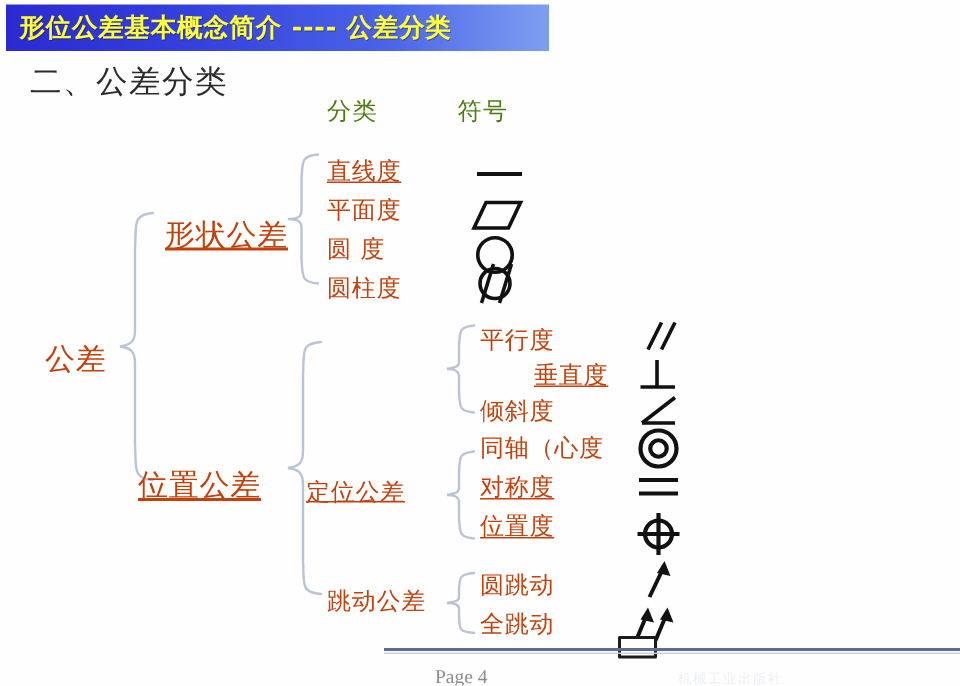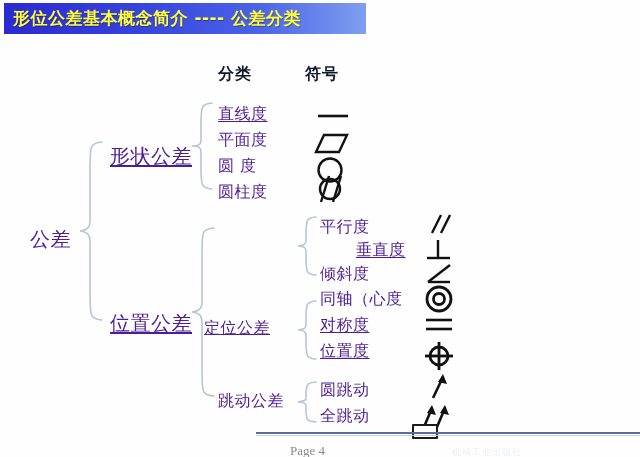--- a/index.html
+++ b/index.html
@@ -53,33 +53,33 @@
     color: #2b2b2b;
     font-weight: normal;
     letter-spacing: 1px;
     white-space: nowrap;
   }
 
   
   .col-header {
     position: absolute;
     font-size: 16px;
-    color: #0f172a;
-    font-weight: bold;
+    color: #4d7c0f;
+    font-weight: normal;
     letter-spacing: 1px;
     white-space: nowrap;
   }
   #col-header-category { left: 218px; top: 64px; }
   #col-header-symbol   { left: 305px; top: 64px; }
 
   
   .node {
     position: absolute;
     font-size: 16px;
-    color: #4c1d95;
+    color: #c2410c;
     white-space: nowrap;
     letter-spacing: 0.5px;
   }
   .node.u {
     text-decoration: underline;
     text-underline-offset: 2px;
   }
   .node.root { font-size: 20px; }
   .node.lvl1 { font-size: 20px; }
   .node.lvl2 { font-size: 16px; }
@@ -149,20 +149,21 @@
 </style>
 </head>
 <body>
 
 <div id="slide">
 
   <div id="title-bar">
     <span class="title-text">形位公差基本概念简介  ---- 公差分类</span>
   </div>
 
+  <div id="section-heading">二、公差分类</div>
 
   <div class="col-header" id="col-header-category">分类</div>
   <div class="col-header" id="col-header-symbol">符号</div>
 
   <div class="node root" style="left:30px; top:226px;">公差</div>
 
   <div class="brace" style="left:78px; top:140px;">
     <svg width="26" height="182" viewBox="0 0 26 182" fill="none" stroke="#b9c4d6" stroke-width="1.6" stroke-linecap="round">
       <path d="M24 2 C10 3, 13 10, 12 26 L12 80 C12 88, 9 90, 2 91 C9 92, 12 94, 12 102 L12 156 C13 172, 10 179, 24 180"></path>
     </svg>
@@ -197,21 +198,21 @@
     </svg>
   </div>
   <div class="sym" style="left:310px; top:173px;">
     <svg width="40" height="32" viewBox="0 0 40 32">
       <circle cx="20" cy="16" r="10" fill="none" stroke="#111" stroke-width="2.4"></circle>
       <line x1="11" y1="29" x2="19" y2="3" stroke="#111" stroke-width="2.4"></line>
       <line x1="23" y1="29" x2="31" y2="3" stroke="#111" stroke-width="2.4"></line>
     </svg>
   </div>
 
-  <div class="node lvl1 u" style="left:110px; top:310px;text-decoration:underline;">位置公差</div>
+  <div class="node lvl1 u" style="left:92px; top:310px;text-decoration:underline;">位置公差</div>
 
   <div class="brace" style="left:190px; top:226px;">
     <svg width="26" height="172" viewBox="0 0 26 172" fill="none" stroke="#b9c4d6" stroke-width="1.6" stroke-linecap="round">
       <path d="M24 2 C10 3, 13 9, 12 24 L12 75 C12 83, 9 85, 2 86 C9 87, 12 89, 12 97 L12 148 C13 163, 10 169, 24 170"></path>
     </svg>
   </div>
 
 
   <div class="brace" style="left:296px; top:215px;">
     <svg width="22" height="62" viewBox="0 0 22 62" fill="none" stroke="#b9c4d6" stroke-width="1.6" stroke-linecap="round">

